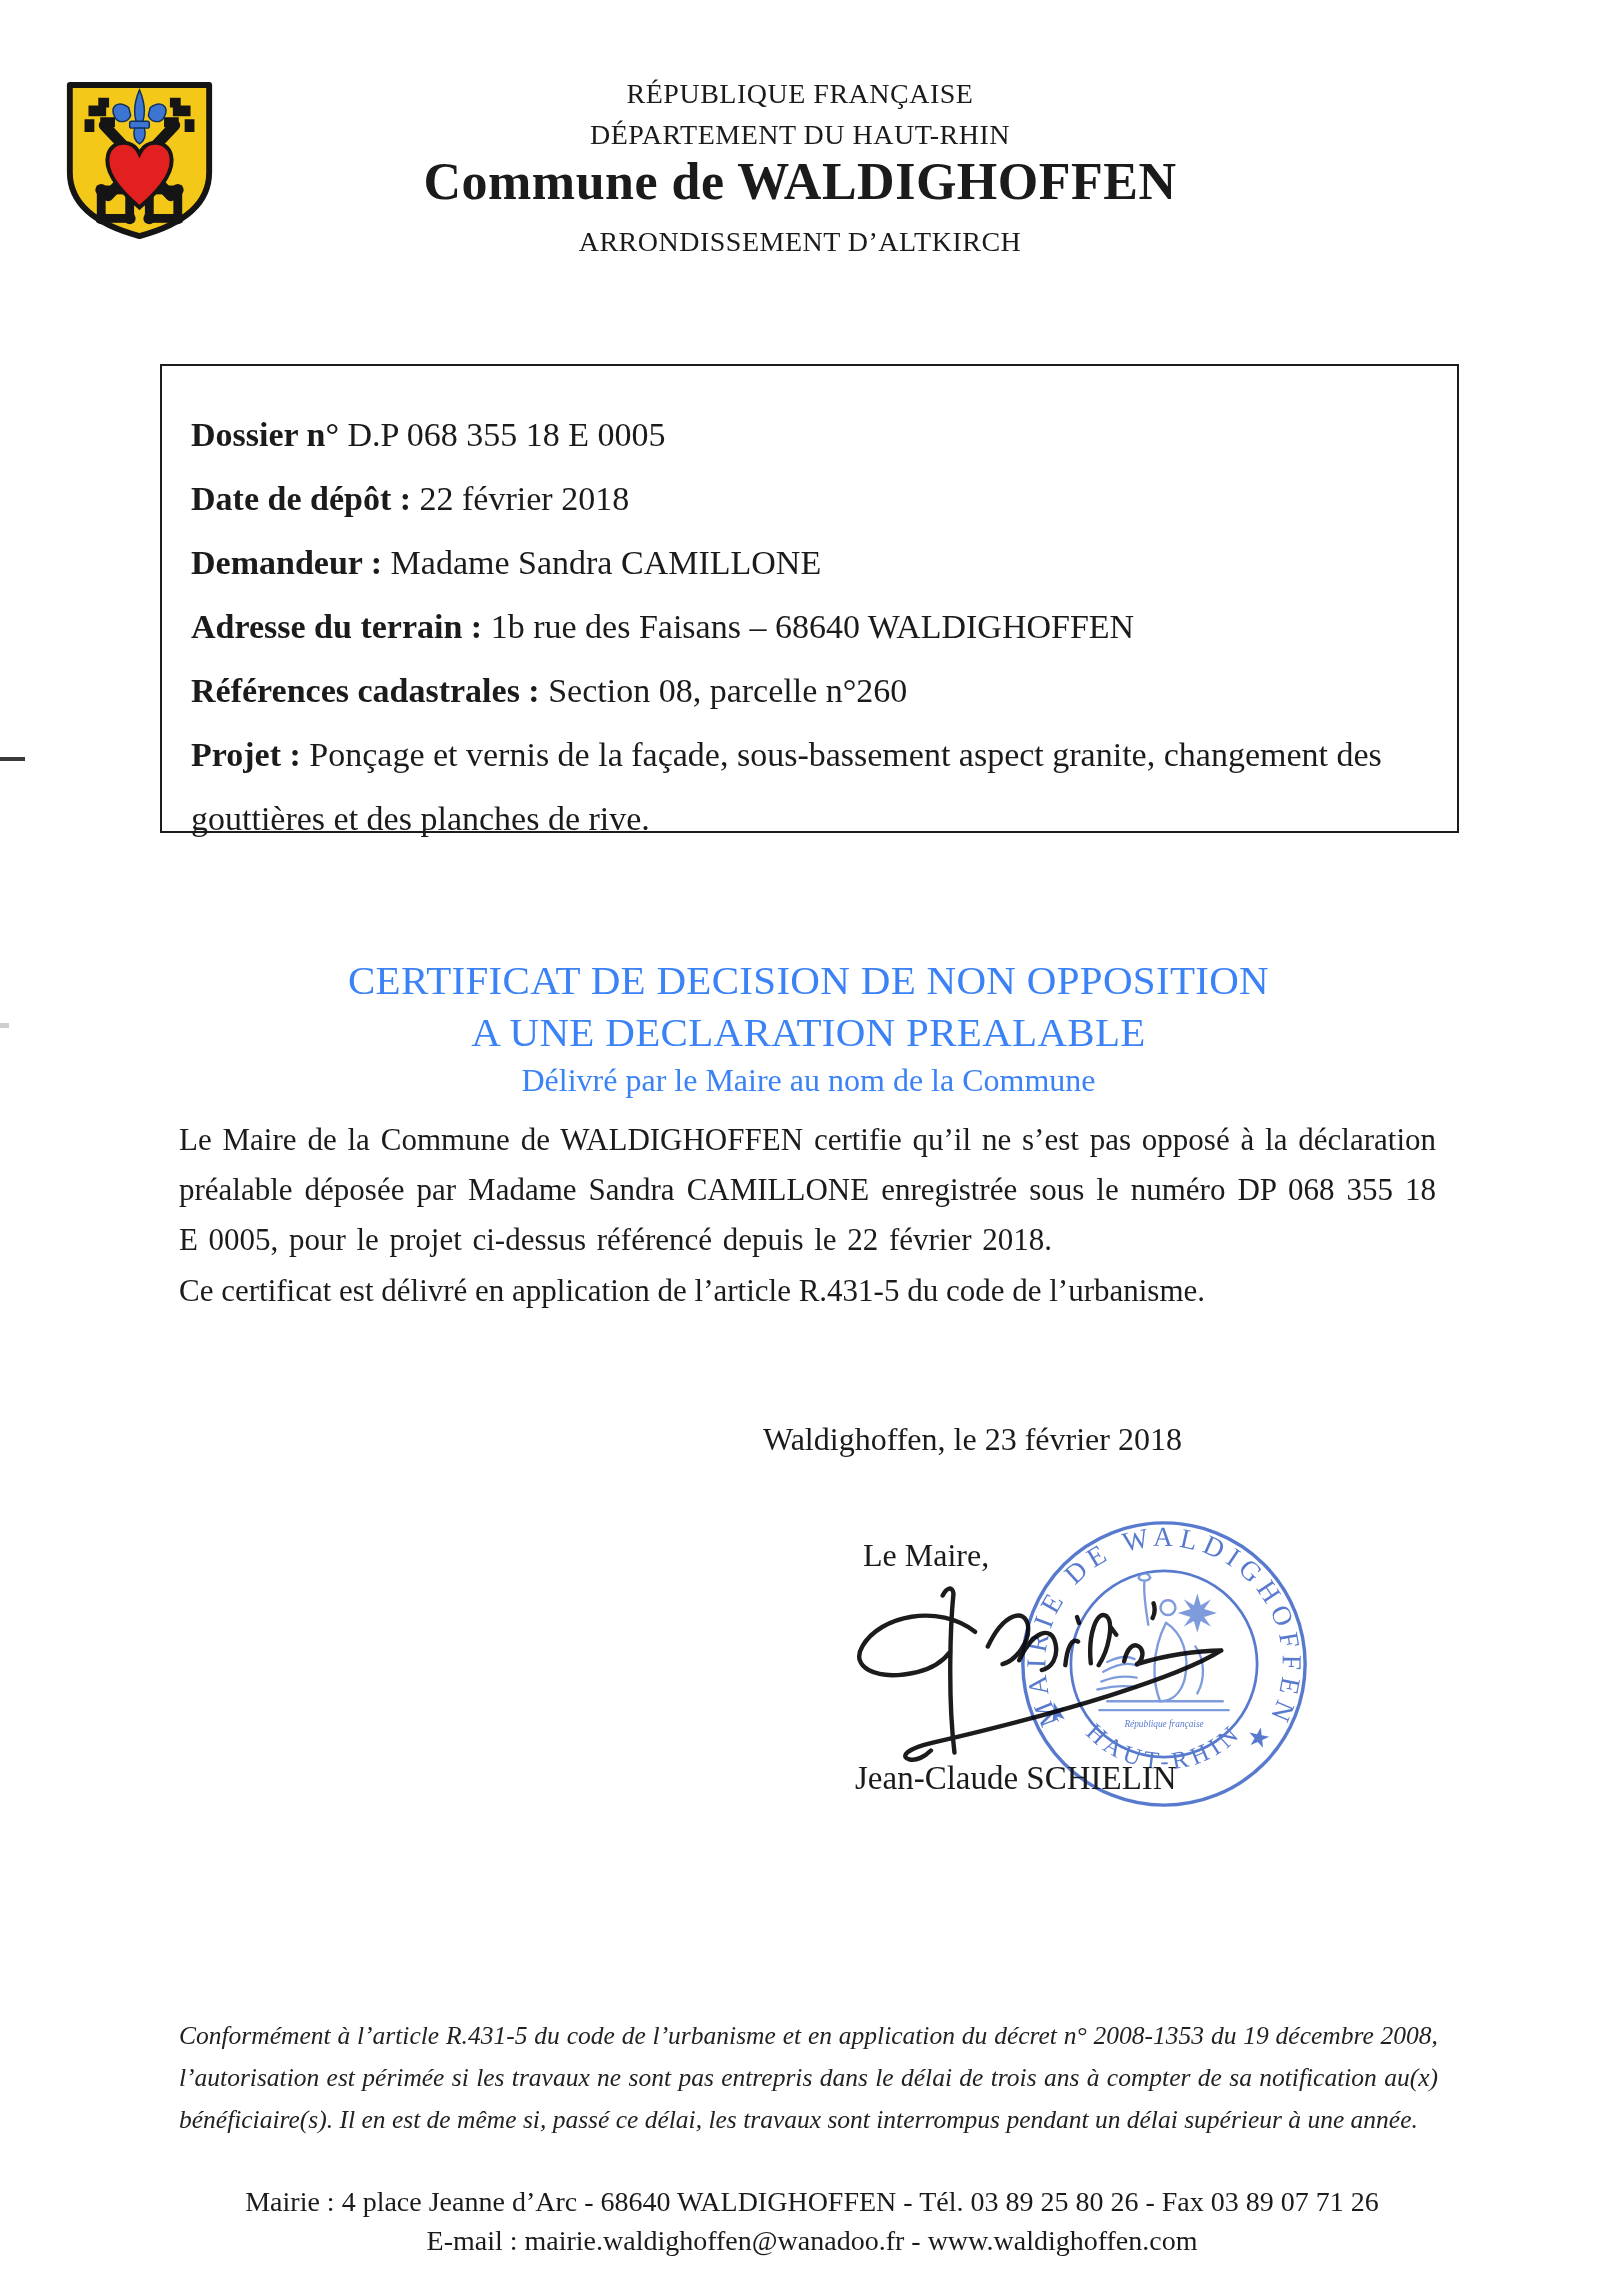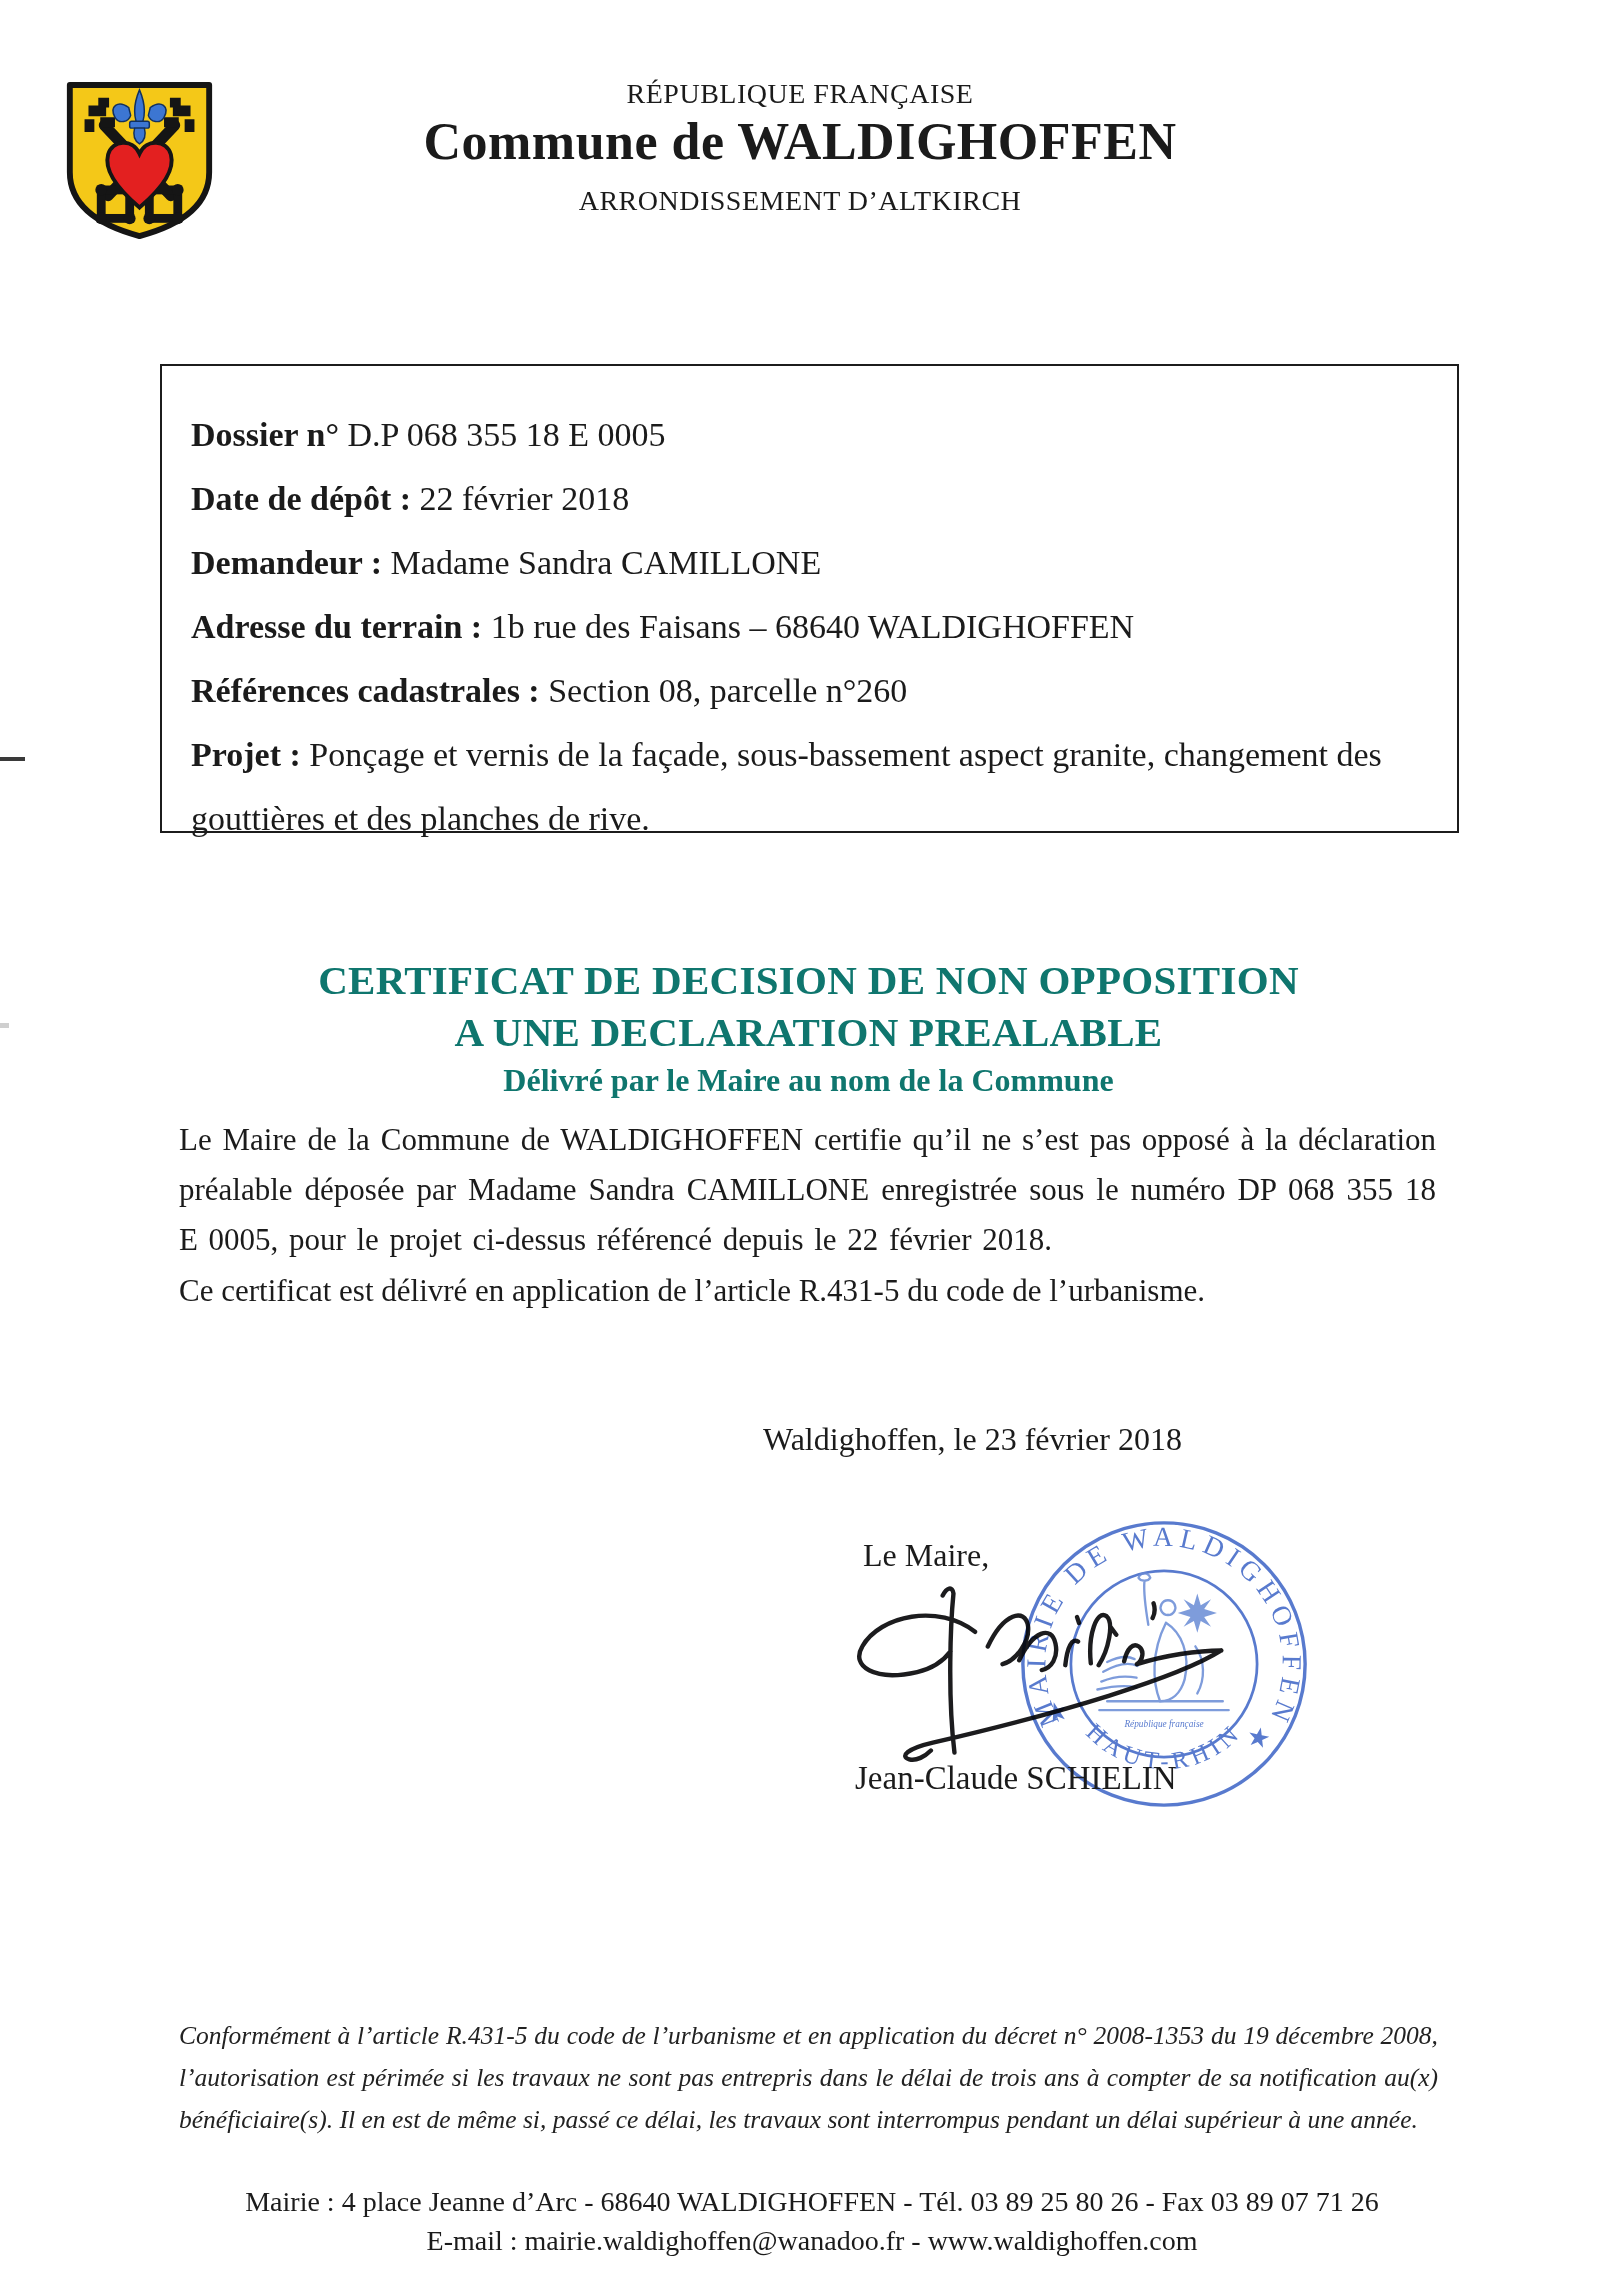--- a/index.html
+++ b/index.html
@@ -13,21 +13,21 @@
   .hdr-l2{margin-top:12.7px;}
   .hdr-commune{font-size:52px;margin-top:7.8px;letter-spacing:0.5px;font-weight:bold;}
   .hdr-l4{margin-top:19.6px;}
 
   
   .box{position:absolute;left:160px;top:364px;width:1299px;height:469px;border:2.9px solid #1c1c1c;
        box-sizing:border-box;padding:37px 35px 0 29px;font-size:34px;line-height:64px;}
   .flabel{font-weight:bold;}
 
   
-  .title{position:absolute;left:0;top:954px;width:1617px;text-align:center;font-weight:bold;color:#0f766e;}
+  .title{position:absolute;left:0;top:954px;width:1617px;text-align:center;font-weight:normal;color:#3b82f6;}
   .t-big{font-size:41px;line-height:52px;letter-spacing:0.3px;}
   .t-sub{font-size:32px;line-height:32px;margin-top:5.9px;}
 
   
   .p1{position:absolute;left:179px;top:1115px;width:1257px;font-size:31px;line-height:50px;
       text-align:justify;word-spacing:2.9px;}
   .p2{position:absolute;left:179px;top:1266px;width:1257px;font-size:31px;line-height:50px;}
   .dateline{position:absolute;left:763px;top:1421px;font-size:32px;text-align:right;}
   .lemaire{position:absolute;left:863px;top:1537px;font-size:32px;}
   .signer{position:absolute;left:855px;top:1760px;font-size:33px;}
@@ -78,20 +78,21 @@
       <path d="M80,14 C74,28 73,42 80,54 C87,42 86,28 80,14 Z"></path>
       <path d="M69,32 C58,24 49,31 55,42 C59,49 69,47 71,40 Z"></path>
       <path d="M91,32 C102,24 111,31 105,42 C101,49 91,47 89,40 Z"></path>
       <rect x="70" y="46" width="20" height="7" rx="2"></rect>
       <path d="M75,53 C73,61 75,66 80,69 C85,66 87,61 85,53 Z"></path>
     </g>
   </svg>
 
   <div class="hdr">
     <div class="hdr-small">RÉPUBLIQUE FRANÇAISE</div>
+    <div class="hdr-small hdr-l2">DÉPARTEMENT DU HAUT-RHIN</div>
     <div class="hdr-commune">Commune de WALDIGHOFFEN</div>
     <div class="hdr-small hdr-l4">ARRONDISSEMENT D’ALTKIRCH</div>
   </div>
 
   <div class="box">
     <div class="field">
       <span class="flabel">Dossier n°</span>
       <span class="fvalue">D.P 068 355 18 E 0005</span>
     </div>
     <div class="field">

